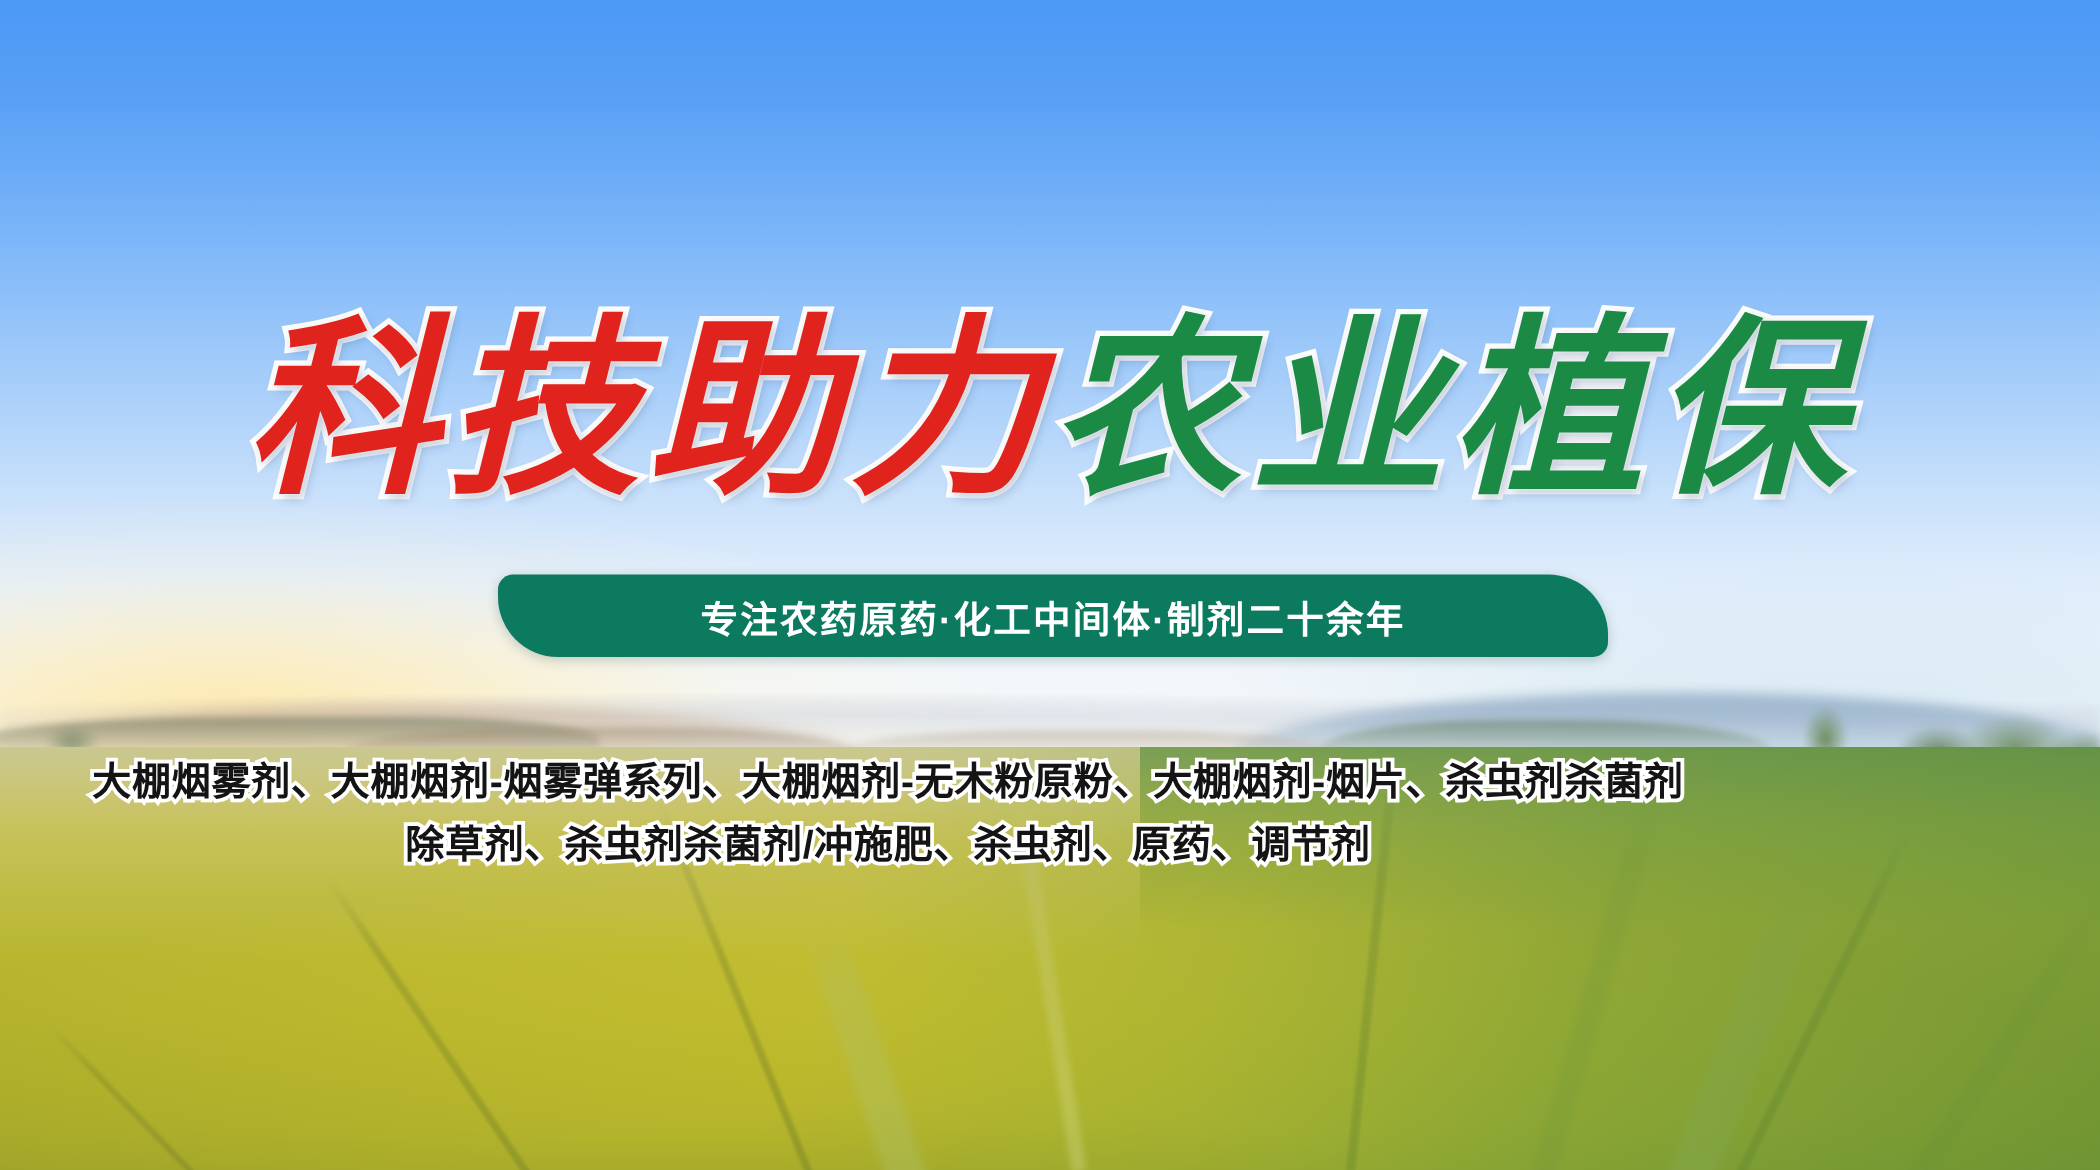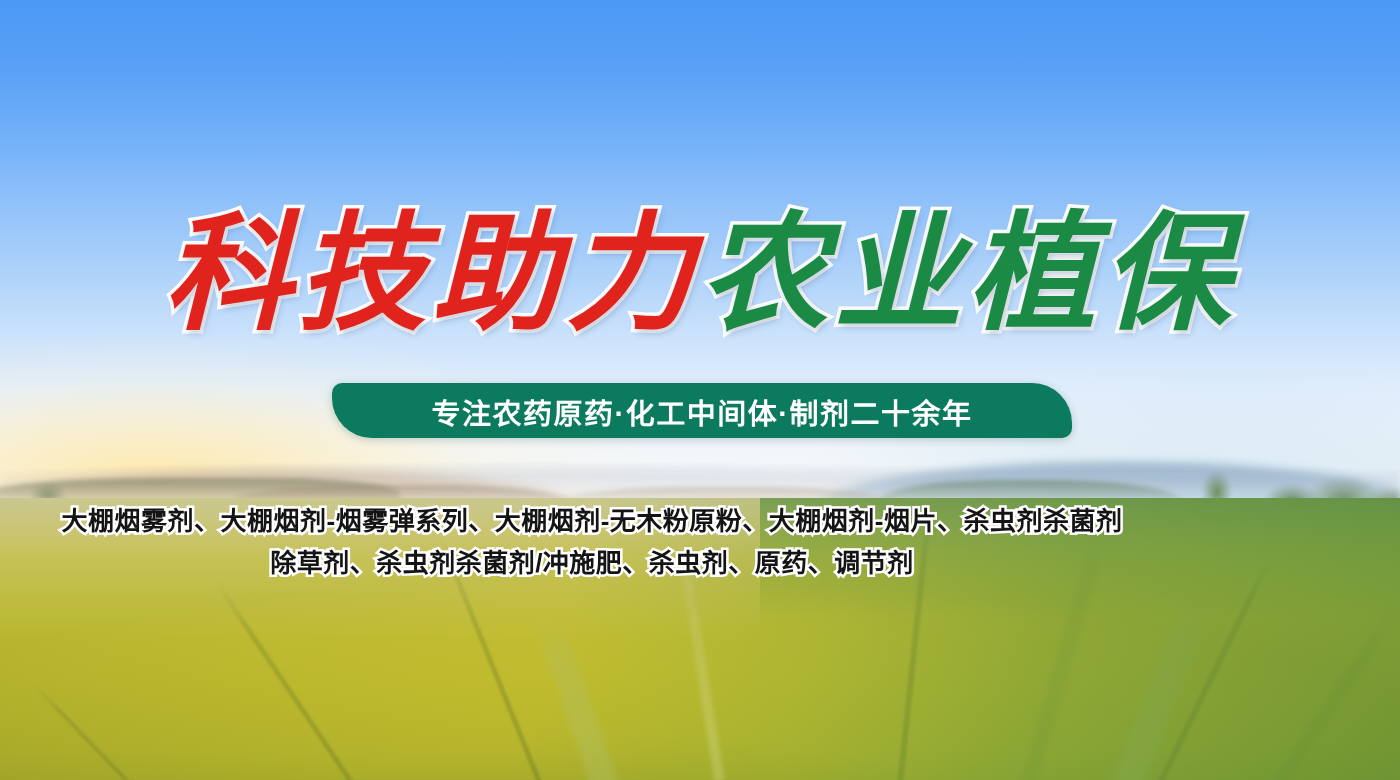--- a/index.html
+++ b/index.html
@@ -261,21 +261,21 @@
     border-bottom-left-radius: 40px;
     border-top-right-radius: 40px;
     display: flex;
     align-items: center;
     justify-content: center;
     z-index: 6;
     box-shadow: 0 2px 8px rgba(10,60,50,0.22);
   }
   .pill-text {
     color: #ffffff;
-    font-size: 29px;
+    font-size: 25px;
     font-weight: 700;
     letter-spacing: 1.5px;
     white-space: nowrap;
     font-family: "Liberation Sans", "DejaVu Sans", sans-serif;
   }
 
   
   .product-lines {
     position: absolute;
     left: 0; top: 500px;

